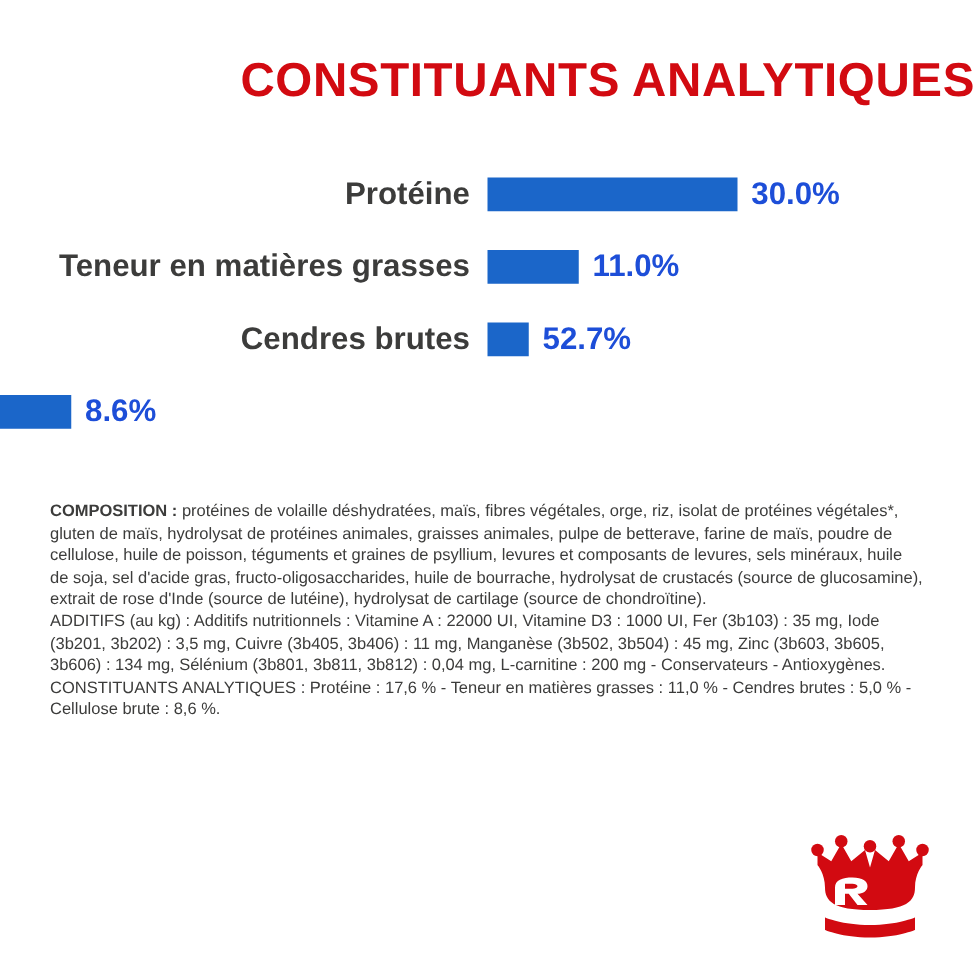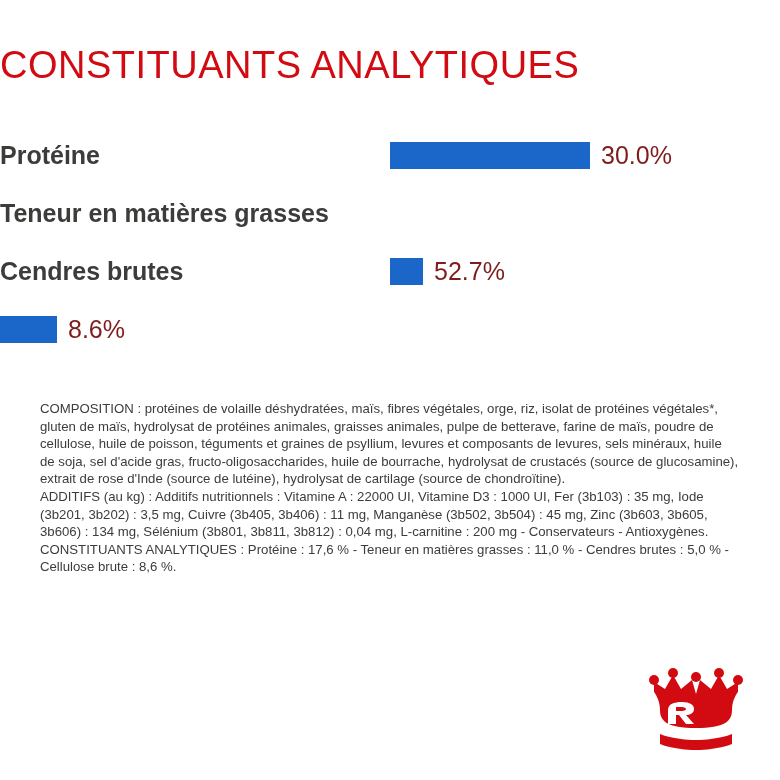--- a/index.html
+++ b/index.html
@@ -20,62 +20,63 @@
     height: 780px;
     box-sizing: border-box;
   }
 
   
   .title {
     position: absolute;
     top: 44px;
     left: 0;
     width: 780px;
-    text-align: left;
+    text-align: right;
     font-size: 38px;
-    font-weight: normal;
+    font-weight: bold;
     letter-spacing: 0.5px;
     color: #d20a11;
     font-family: "Liberation Sans", sans-serif;
   }
 
   
   .chart {
     position: absolute;
     top: 126px;
     left: 0;
     width: 780px;
   }
   .bar-row {
     display: flex;
     align-items: center;
     height: 58px;
   }
   .bar-label {
     width: 390px;
+    text-align: right;
     padding-right: 14px;
     box-sizing: border-box;
     font-size: 25px;
     font-weight: bold;
     color: #3c3c3b;
     white-space: nowrap;
   }
   .bar-wrap {
     display: flex;
     align-items: center;
     flex: 1;
   }
   .bar {
     height: 27px;
     background: #1b66c9;
   }
   .bar-value {
     font-size: 25px;
-    font-weight: normal;
-    color: #7f1d1d;
+    font-weight: bold;
+    color: #1d4ed8;
     margin-left: 11px;
     white-space: nowrap;
   }
 
   
   .composition {
     position: absolute;
     top: 400px;
     left: 40px;
     width: 700px;
@@ -83,21 +84,21 @@
     line-height: 17.6px;
     color: #3c3c3b;
   }
   .composition p {
     margin: 0 0 0 0;
   }
   .composition .blk {
     margin-bottom: 0px;
   }
   .lead {
-    font-weight: normal;
+    font-weight: bold;
     margin-top: 40px;
   }
 
   
   .logo {
     position: absolute;
     right: 36px;
     bottom: 28px;
     width: 96px;
     height: 86px;
@@ -118,20 +119,24 @@
     <div class="bar-row">
       <div class="bar-label">Protéine</div>
       <div class="bar-wrap">
         <div class="bar" style="width:200px;"></div>
         <div class="bar-value">30.0%</div>
       </div>
     </div>
 
     <div class="bar-row">
       <div class="bar-label">Teneur en matières grasses</div>
+      <div class="bar-wrap">
+        <div class="bar" style="width:73px;"></div>
+        <div class="bar-value">11.0%</div>
+      </div>
     </div>
 
     <div class="bar-row">
       <div class="bar-label">Cendres brutes</div>
       <div class="bar-wrap">
         <div class="bar" style="width:33px;"></div>
         <div class="bar-value">52.7%</div>
       </div>
     </div>
 

